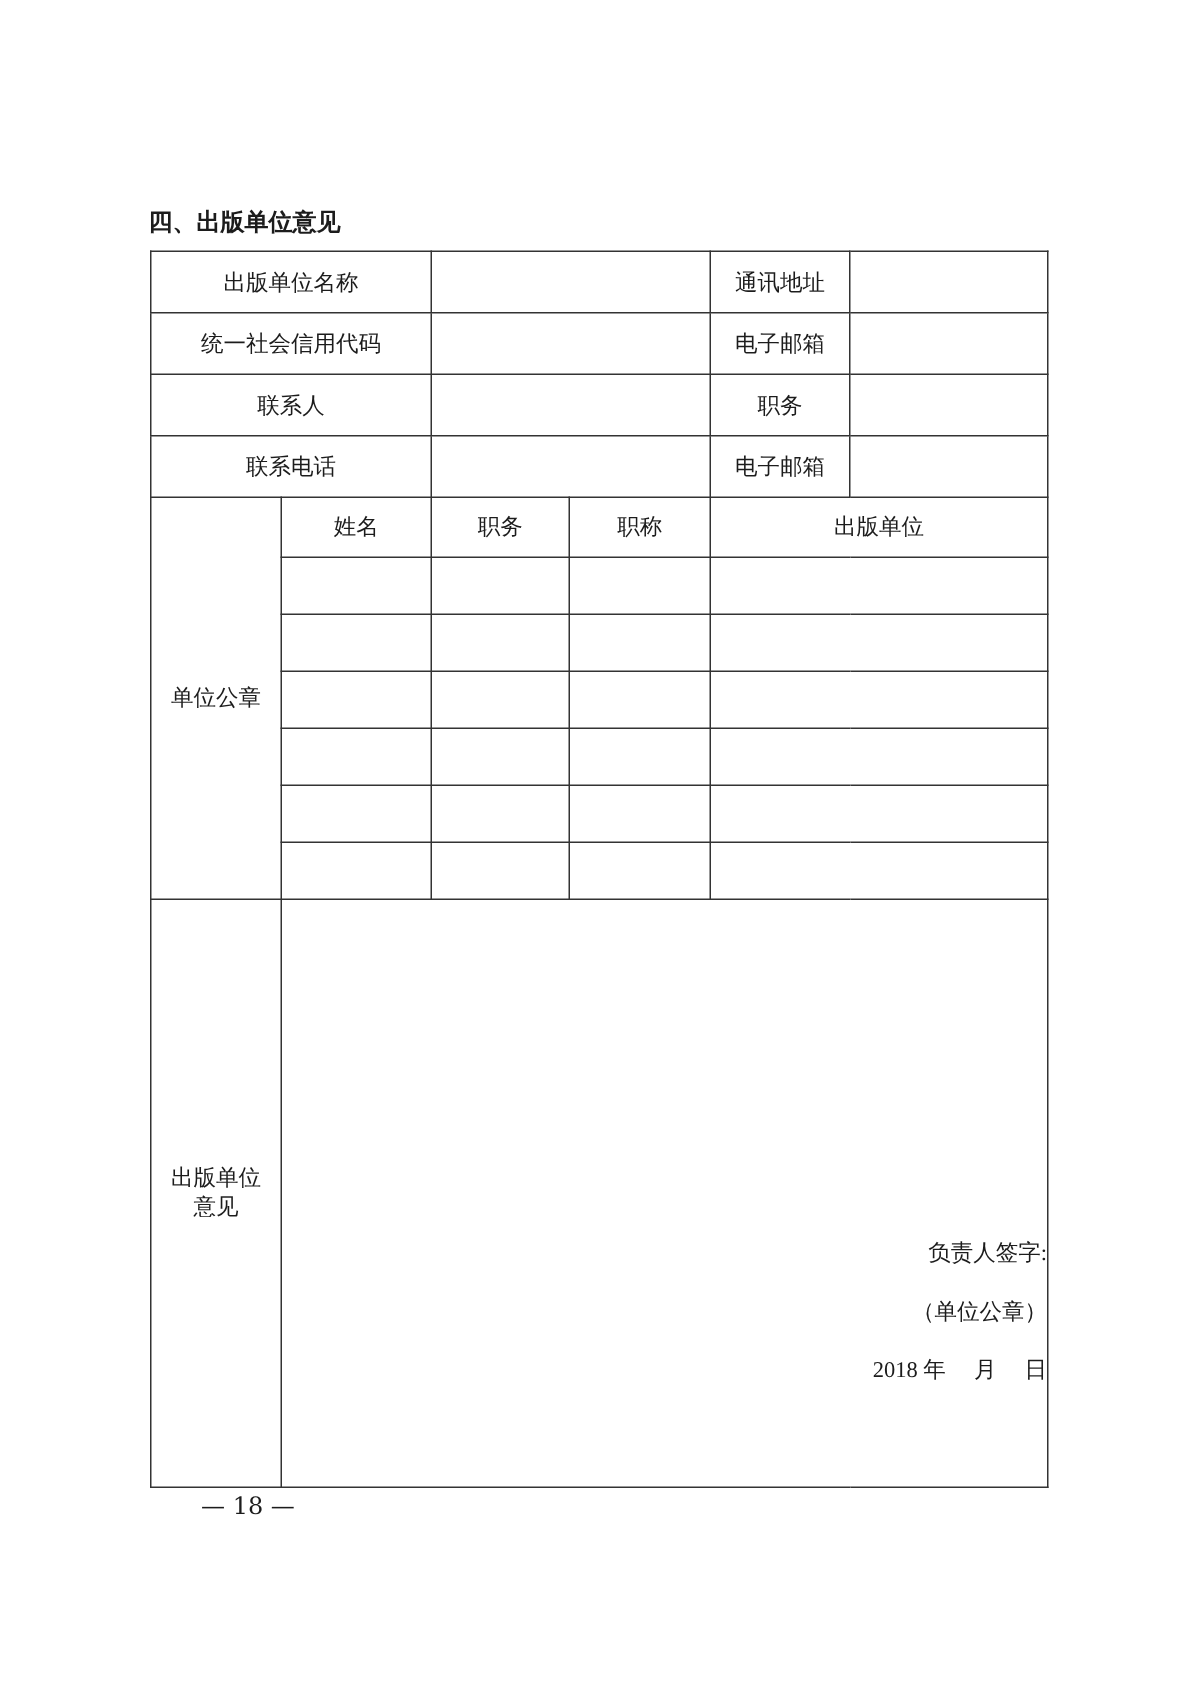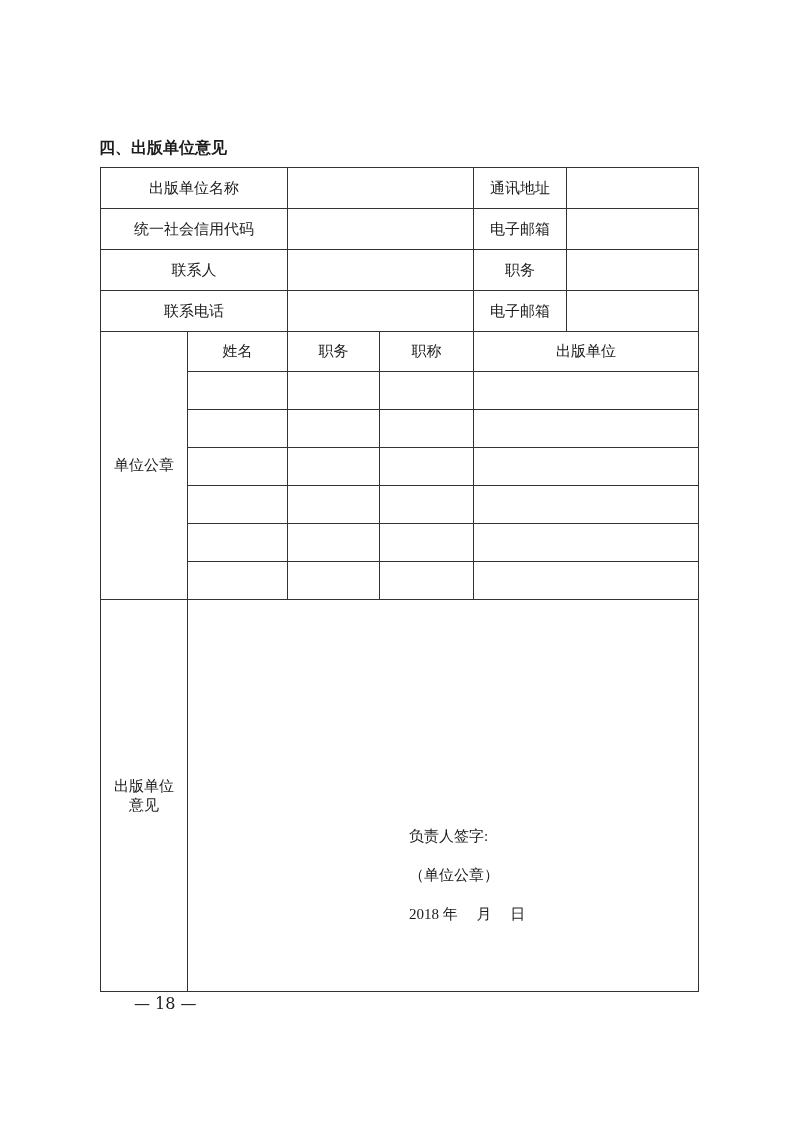--- a/index.html
+++ b/index.html
@@ -52,21 +52,21 @@
     color: var(--text);
     overflow: hidden;
   }
   tr.info-row { height: 41px; }
   tr.editors-header-row { height: 40px; }
   tr.editor-row { height: 38px; }
   tr.opinion-row { height: 392px; font-family: Liberation Serif, serif; }
   td.side-label { vertical-align: middle; }
   td.opinion-content {
     vertical-align: top;
-    text-align: left;
+    text-align: right;
   }
   .sig-block {
     margin-top: 228px;
     margin-left: 221px;
     font-size: 15px;
   }
   .sig-block .sig-line {
     line-height: 16px;
     margin: 0 0 23px 0;
     white-space: pre;

